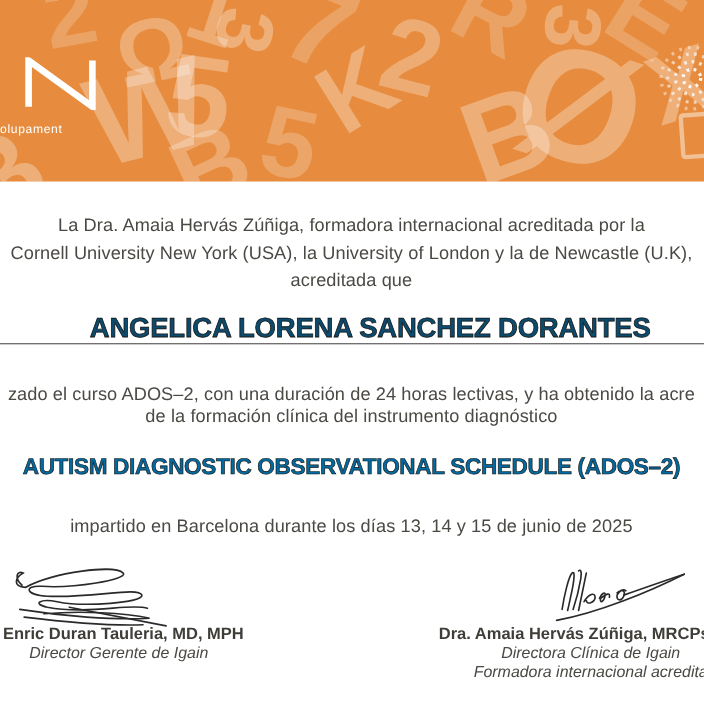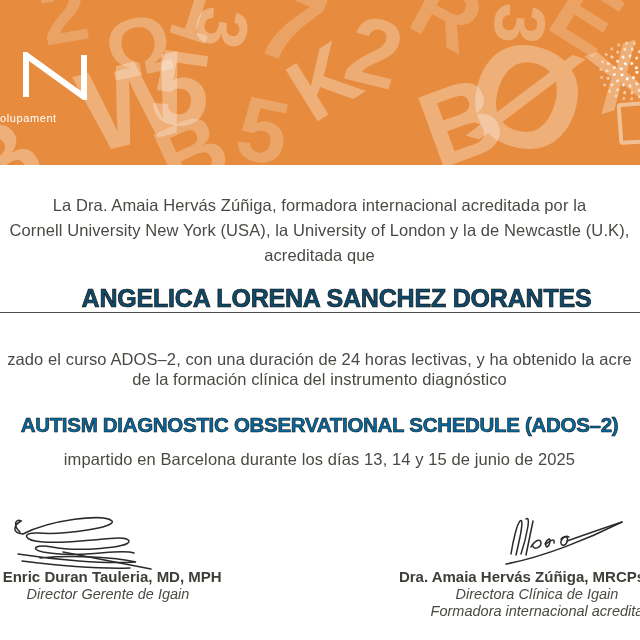--- a/index.html
+++ b/index.html
@@ -46,21 +46,21 @@
   .name-rule{
     position:absolute;left:0;top:312px;width:640px;height:0;
     border:none;border-top:1.6px solid #4f4f4f;margin:0;
   }
   .course-1{top:350px;}
   .course-2{top:370px;}
   .course-title{
     top:413px;font-size:20.5px;font-weight:700;color:#0369a1;
     letter-spacing:-.3px;-webkit-text-stroke:.6px #161512;
   }
-  .date-line{top:450px;text-align:right;}
+  .date-line{top:470px;text-align:right;}
   
   .sig-svg{position:absolute;}
   .sig-left-svg{left:8px;top:512px;}
   .sig-right-svg{left:502px;top:514px;}
   .sig-block{position:absolute;text-align:center;}
   .sig-block-left{left:-12px;top:568px;width:240px;}
   .sig-block-right{left:398px;top:568px;width:278px;}
   .sig-name{
     font-size:15px;font-weight:700;color:#3f3d38;white-space:nowrap;
     line-height:18px;

